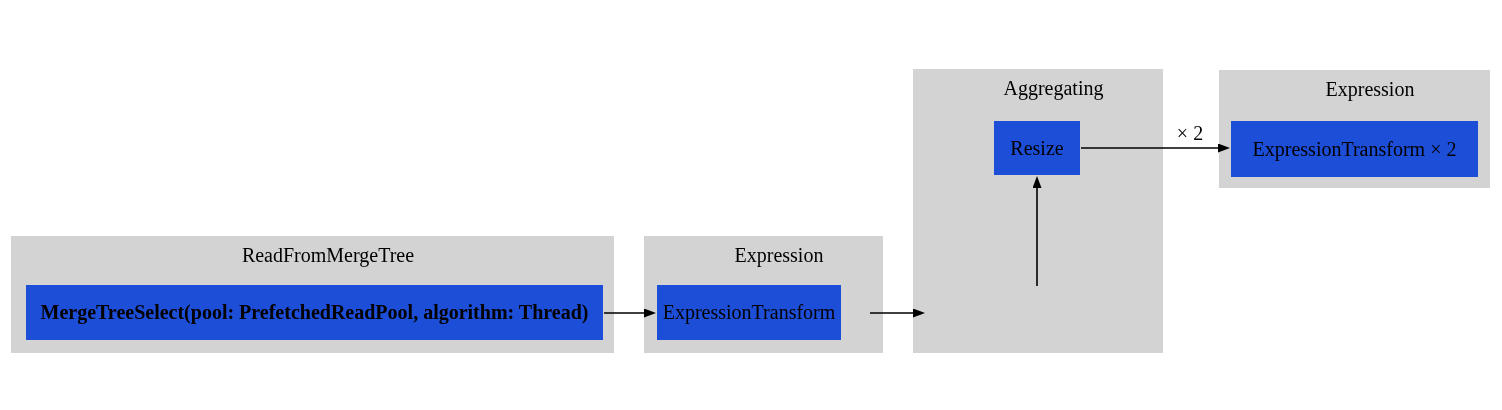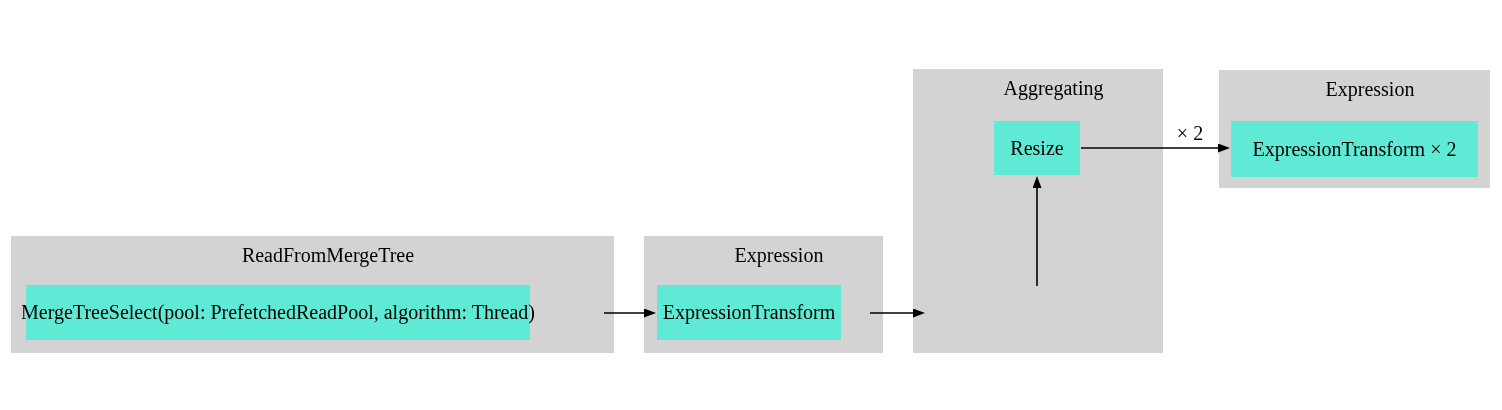--- a/index.html
+++ b/index.html
@@ -33,41 +33,41 @@
     right: 0;
     top: 7px;
     text-align: center;
     font-size: 20px;
     line-height: 24px;
     white-space: nowrap;
     padding-left: 31px;
   }
   .node {
     position: absolute;
-    background: #5eead4;
+    background: #1d4ed8;
     display: flex;
     align-items: center;
     justify-content: center;
     font-size: 20px;
     white-space: nowrap;
   }
   .edge-label {
     position: absolute;
     font-size: 20px;
     line-height: 22px;
     text-align: center;
     white-space: nowrap;
   }
   
   .c1 { left: 11px;   top: 236px; width: 603px; height: 117px; }
   .c2 { left: 644px;  top: 236px; width: 239px; height: 117px; }
   .c3 { left: 913px;  top: 69px;  width: 250px; height: 284px; }
   .c4 { left: 1219px; top: 70px;  width: 271px; height: 118px; }
 
-  .n-mergetreeselect       { left: 26px;   top: 285px; width: 504px; height: 55px; }
+  .n-mergetreeselect       { left: 26px;   top: 285px; width: 577px; height: 55px; font-weight: bold; }
   .n-expressiontransform   { left: 657px;  top: 285px; width: 184px; height: 55px; }
   .n-resize                { left: 994px;  top: 121px; width: 86px;  height: 54px; }
   .n-aggregatingtransform  { left: 925px;  top: 286px; width: 225px; height: 57px; }
   .n-expressiontransform2  { left: 1231px; top: 121px; width: 247px; height: 56px; }
 
   .l-x2 { left: 1160px; top: 122px; width: 60px; }
 </style>
 </head>
 <body>
 

